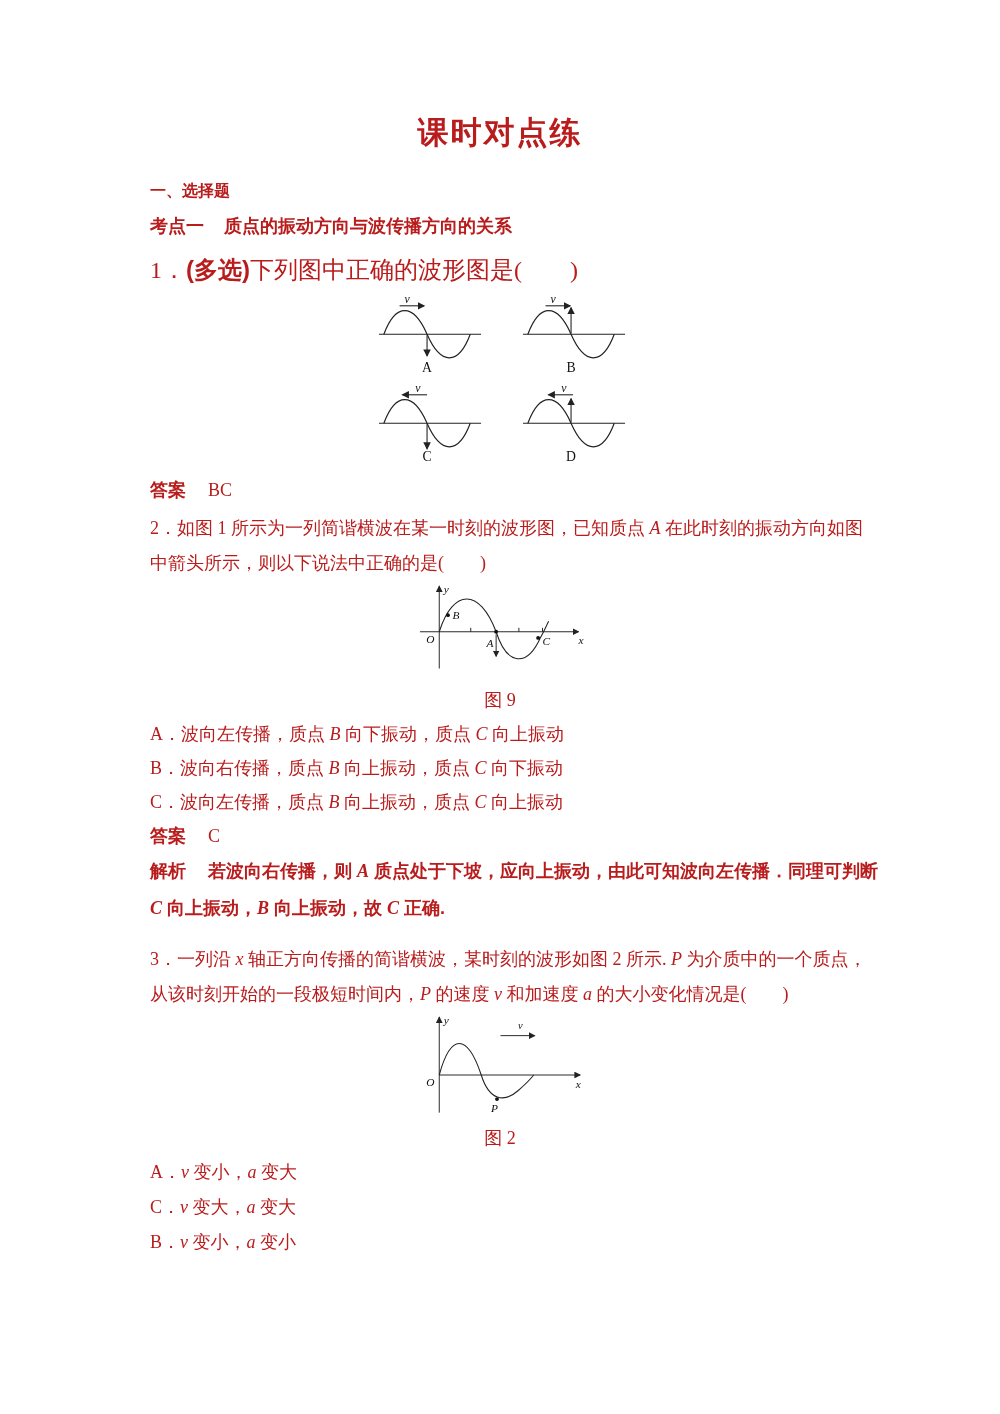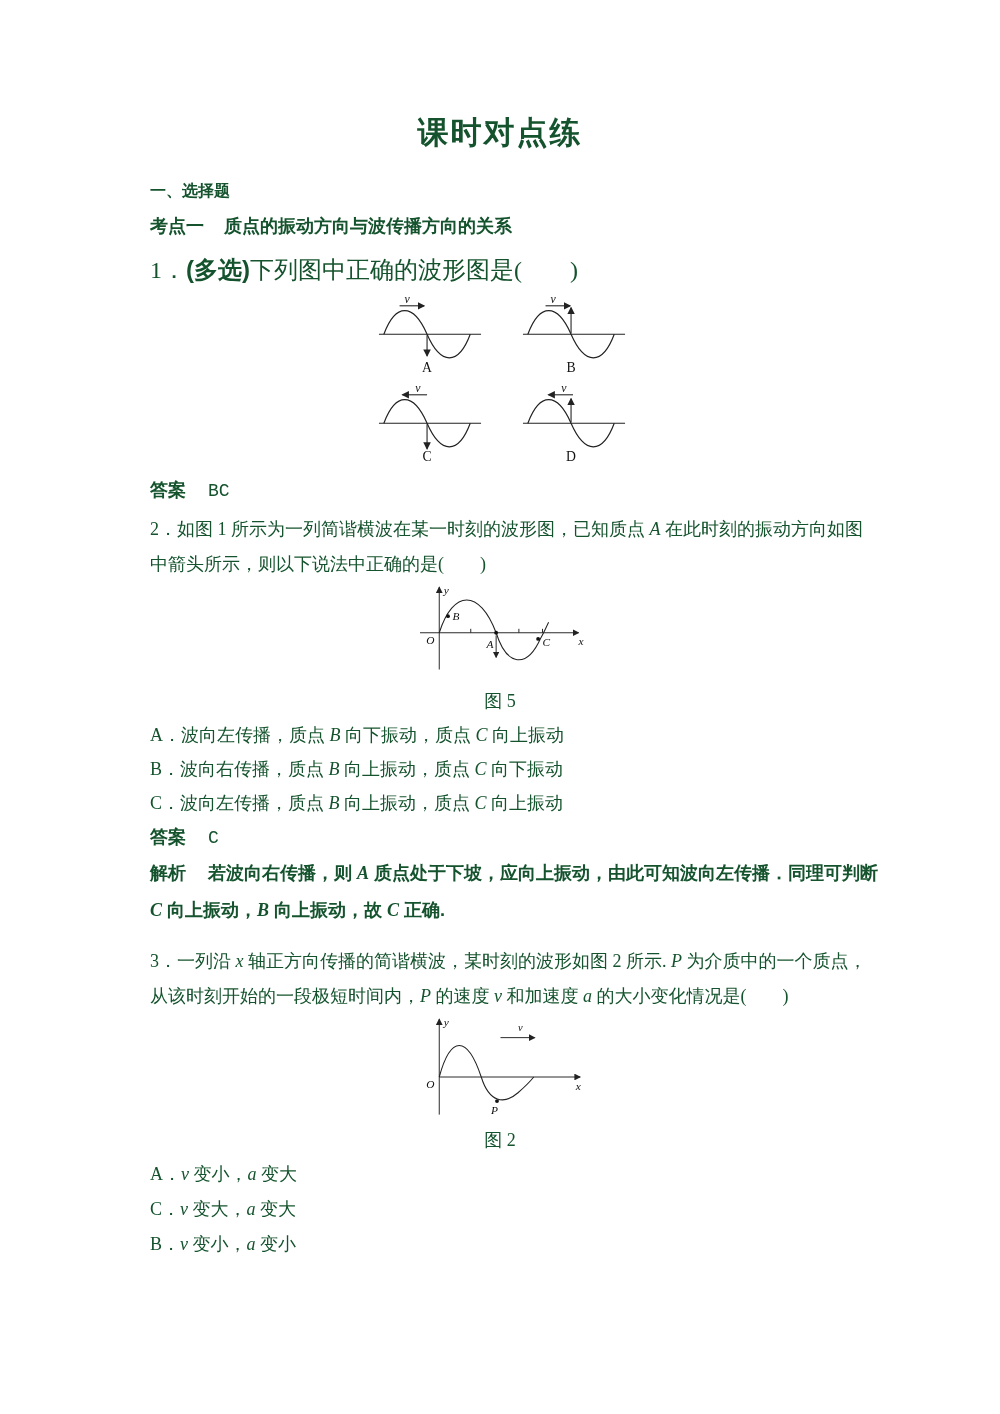--- a/index.html
+++ b/index.html
@@ -1,18 +1,18 @@
 <!DOCTYPE html>
 <html><head>
 <meta charset="utf-8">
 <style>
   html,body{margin:0;padding:0;background:#e8e8e8;}
   .page{
     width:1000px;height:1414px;background:#ffffff;margin:0 auto;
-    font-family:"Liberation Serif","DejaVu Serif",serif;color:#14532d;
+    font-family:"Liberation Serif","DejaVu Serif",serif;color:#b91c1c;
     position:relative;overflow:hidden;
   }
   .title-wrap{padding-top:112px;text-align:center;}
   .doc-title{
     font-family:"Liberation Sans","DejaVu Sans",sans-serif;
     font-size:31px;font-weight:bold;line-height:42px;letter-spacing:2px;
   }
   .sec-head{
     margin:26px 105px 0 150px;
     font-family:"Liberation Sans","DejaVu Sans",sans-serif;
@@ -25,21 +25,21 @@
   }
   .topic .topic-title{margin-left:20px;}
   .q1stem{margin:21px 105px 0 150px;font-size:24px;line-height:24px;}
   .hei{font-family:"Liberation Sans","DejaVu Sans",sans-serif;font-weight:bold;}
   .var{font-family:"Liberation Serif","DejaVu Serif",serif;font-style:italic;}
   .wave-grid{
     margin:13px 0 0 376px;
     display:grid;grid-template-columns:110px 110px;column-gap:34px;row-gap:10px;
   }
   .ans-row{margin:16px 105px 0 150px;font-size:18px;line-height:24px;}
-  .ans-row .ans-val{margin-left:22px;font-family:Liberation Mono, monospace;}
+  .ans-row .ans-val{margin-left:22px;font-family:Liberation Serif, serif;}
   .stem{margin:9px 105px 0 150px;font-size:18px;line-height:35px;}
   .figwrap{margin:0 0 0 410px;width:180px;text-align:center;}
   .figwrap svg{display:block;margin:0 auto;}
   .figcap{font-size:18px;line-height:20px;margin-top:2px;}
   .optlist{margin:7px 105px 0 150px;}
   .opt{font-size:18px;line-height:34px;}
   .optlist3 .opt{line-height:35px;}
   .ans-row.tight{margin-top:5px;}
   .analysis{margin:5px 105px 0 150px;font-size:18px;line-height:37px;}
   .analysis .analysis-label{margin-right:22px;}
@@ -140,21 +140,21 @@
       <line class="ax" x1="148" y1="53.5" x2="148" y2="58"></line>
       <path class="crv" d="M30 58 C46 8,76 8,95 58 C107 96,130 100,146 64 C149 59,152 52,155 46"></path>
       <circle class="dot" cx="40" cy="39" r="2.2"></circle>
       <text class="it" x="45" y="43" data-bind="q2.figure.point_b">B</text>
       <circle class="dot" cx="95" cy="58" r="2.2"></circle>
       <text class="it" x="84" y="75" data-bind="q2.figure.point_a">A</text>
       <line class="arr" x1="95" y1="61" x2="95" y2="86"></line>
       <circle class="dot" cx="143" cy="65" r="2.2"></circle>
       <text class="it" x="148" y="73" data-bind="q2.figure.point_c">C</text>
     </svg>
-    <div class="figcap" data-bind="q2.figure.caption">图 5</div>
+    <div class="figcap" data-bind="q2.figure.caption">图 9</div>
   </div>
 
   <div class="optlist">
     <div class="opt" data-bind-parts="q2.options.0"><span>A．波向左传播，质点 </span><span class="var">B</span><span> 向下振动，质点 </span><span class="var">C</span><span> 向上振动</span></div>
     <div class="opt" data-bind-parts="q2.options.1"><span>B．波向右传播，质点 </span><span class="var">B</span><span> 向上振动，质点 </span><span class="var">C</span><span> 向下振动</span></div>
     <div class="opt" data-bind-parts="q2.options.2"><span>C．波向左传播，质点 </span><span class="var">B</span><span> 向上振动，质点 </span><span class="var">C</span><span> 向上振动</span></div>
   </div>
 
   <div class="ans-row tight">
     <span class="hei" data-bind="q2.answer_label">答案</span><span class="ans-val" data-bind="q2.answer">C</span>

